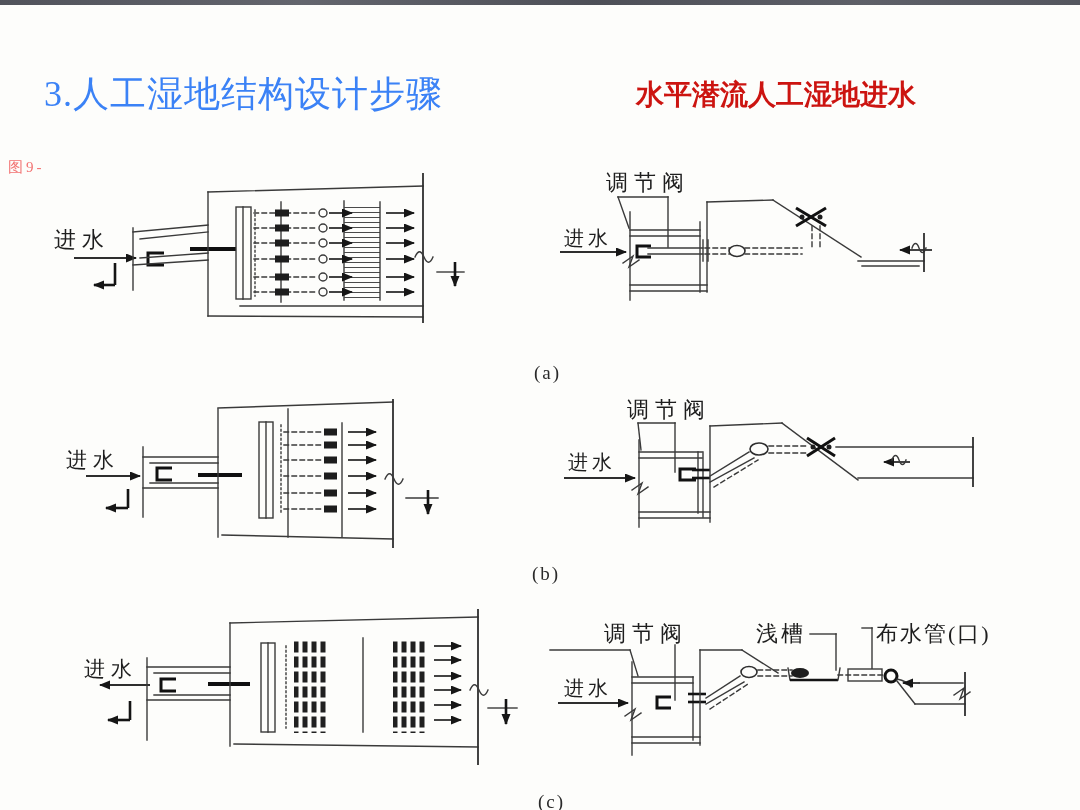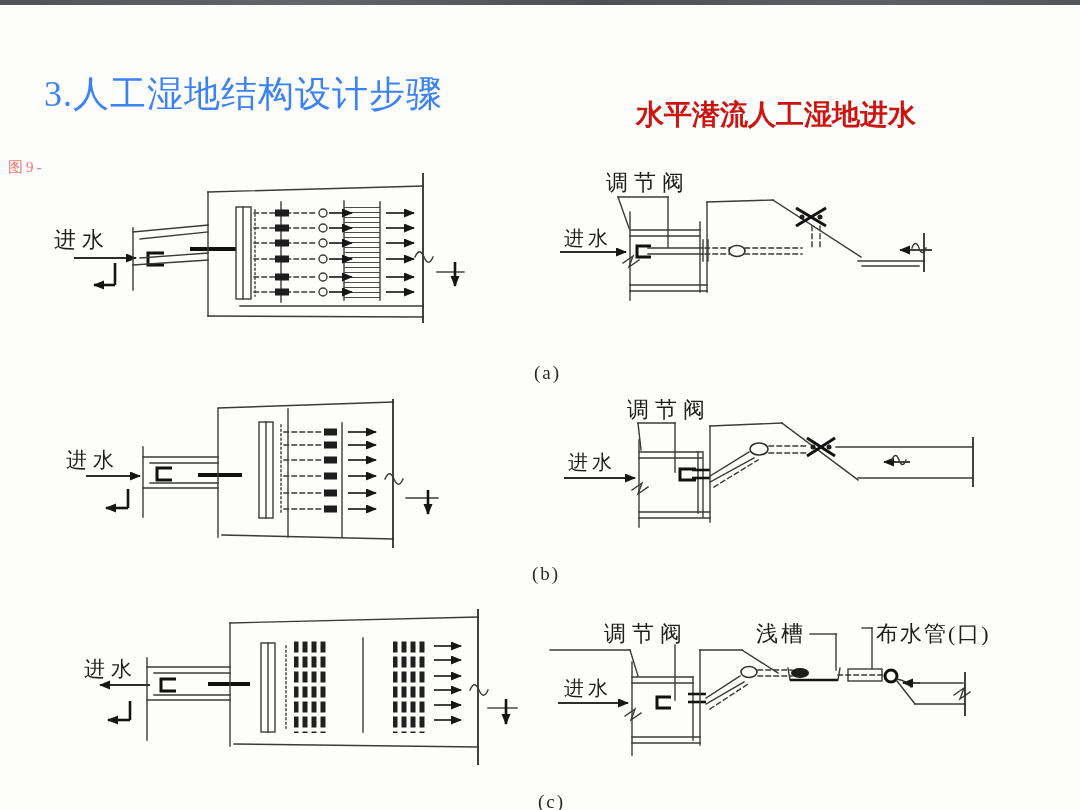--- a/index.html
+++ b/index.html
@@ -3,21 +3,21 @@
 <meta charset="utf-8">
 <style>
   html,body{margin:0;padding:0;background:#e8e8e8;}
   .page{position:relative;width:1080px;height:810px;background:#fdfdfb;overflow:hidden;
         font-family:"Liberation Serif","DejaVu Serif",serif;}
   .top-band{position:absolute;left:0;top:0;width:1080px;height:5px;
         background:linear-gradient(90deg,#42444d,#565861 28%,#3e4049 55%,#50525b 80%,#454750);opacity:.92;}
   .title{position:absolute;left:44px;top:70px;font-size:36px;font-weight:400;color:#3b82f6;
         letter-spacing:1px;white-space:nowrap;}
   .subtitle{position:absolute;left:636px;top:76px;font-size:28px;font-weight:700;color:#cc1410;
-        letter-spacing:0px;white-space:nowrap;margin-top:20px;}
+        letter-spacing:0px;white-space:nowrap;}
   .fragment{position:absolute;left:8px;top:158px;font-size:15px;color:#ef4444;opacity:.75;
         letter-spacing:3px;filter:blur(.4px);}
   svg.fig{position:absolute;overflow:visible;}
   
   .ln{stroke:#3a3a3a;stroke-width:1.4;fill:none;stroke-linecap:square;}
   .ln2{stroke:#2e2e2e;stroke-width:1.8;fill:none;}
   .thk{stroke:#141414;stroke-width:2.6;fill:none;}
   .stub{stroke:#101010;stroke-width:4;fill:none;}
   .dsh{stroke-dasharray:4.5 3.5;}
   .dot{stroke-dasharray:1.5 3;}

